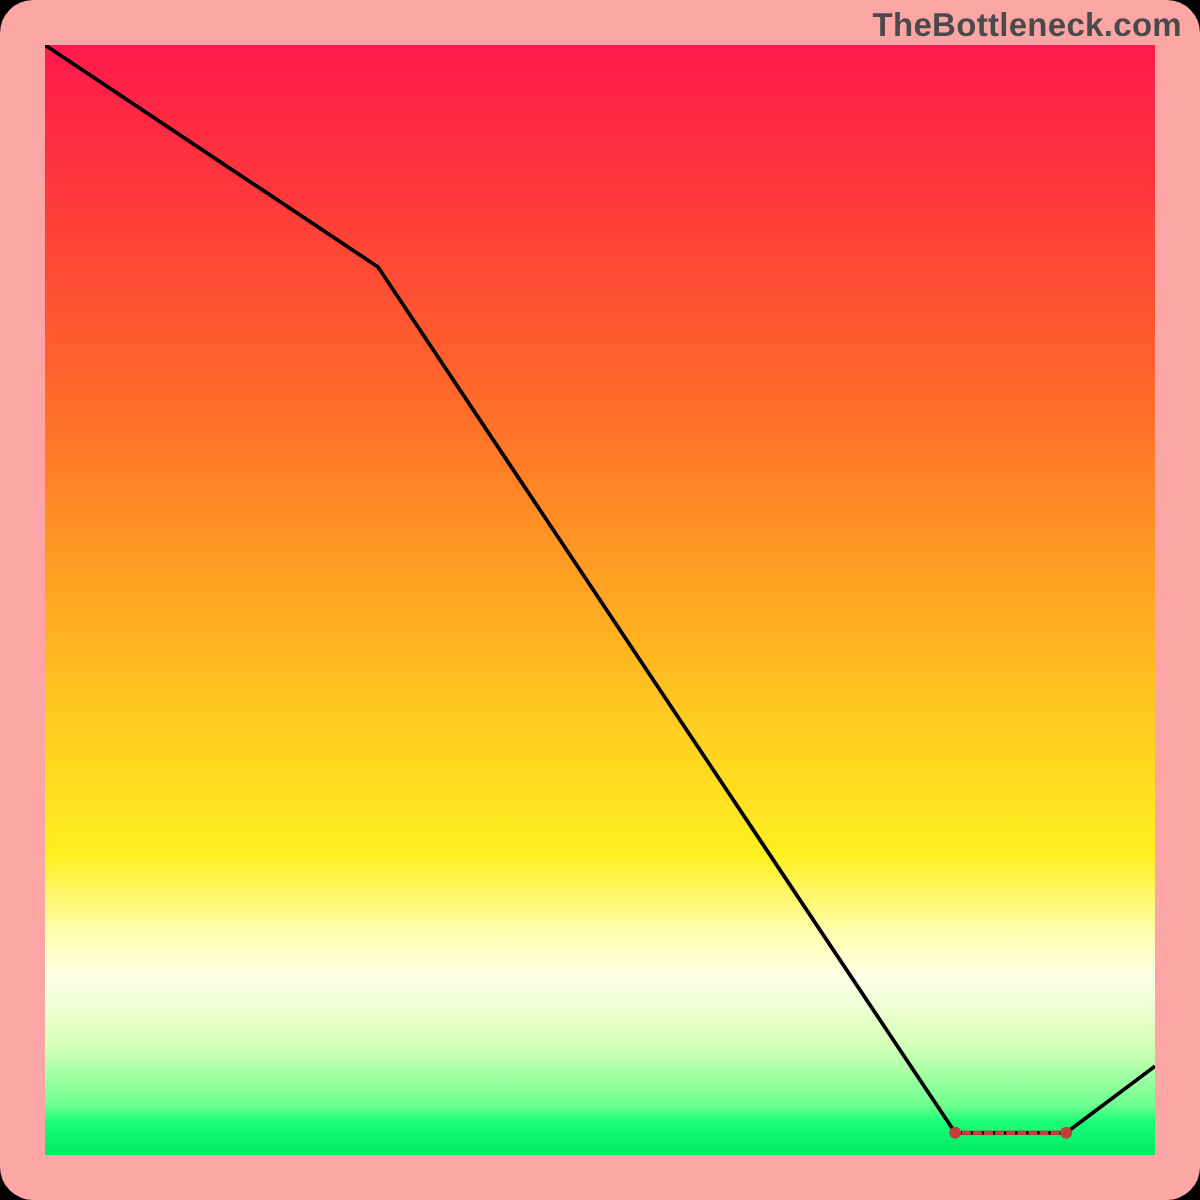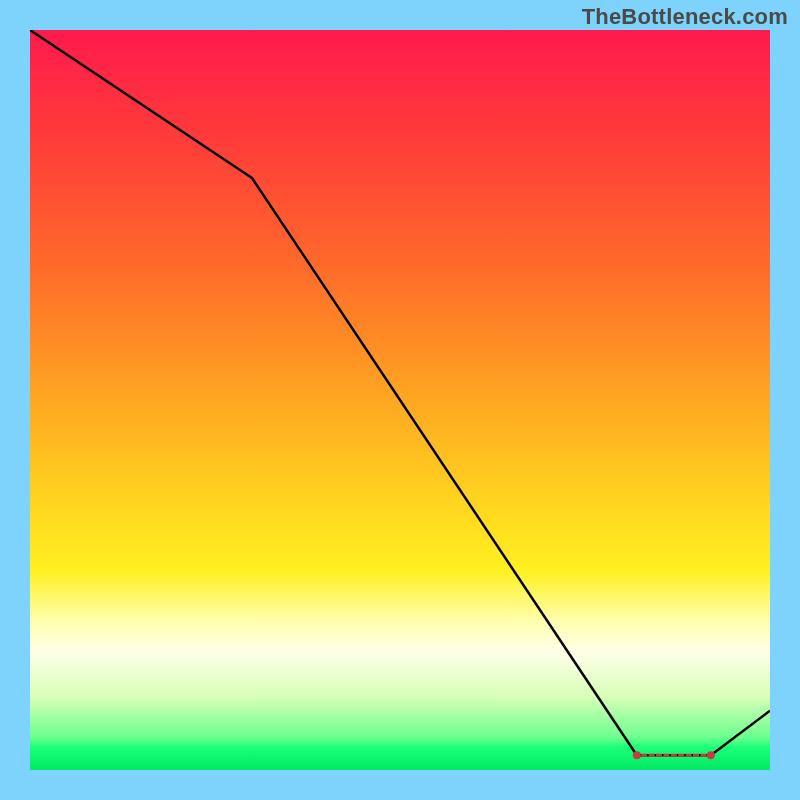--- a/index.html
+++ b/index.html
@@ -8,21 +8,22 @@
     width: 800px;
     height: 800px;
     background: #000;
     overflow: hidden;
     font-family: Arial, Helvetica, sans-serif;
   }
   .frame {
     position: relative;
     width: 800px;
     height: 800px;
-    background: #7dd3fc;
+    background: #fca5a5;
+    border-radius: 22px;
   }
   .watermark {
     position: absolute;
     top: 4px;
     right: 12px;
     color: #4a4a4a;
     font-size: 22px;
     font-weight: 600;
     letter-spacing: 0.2px;
   }

